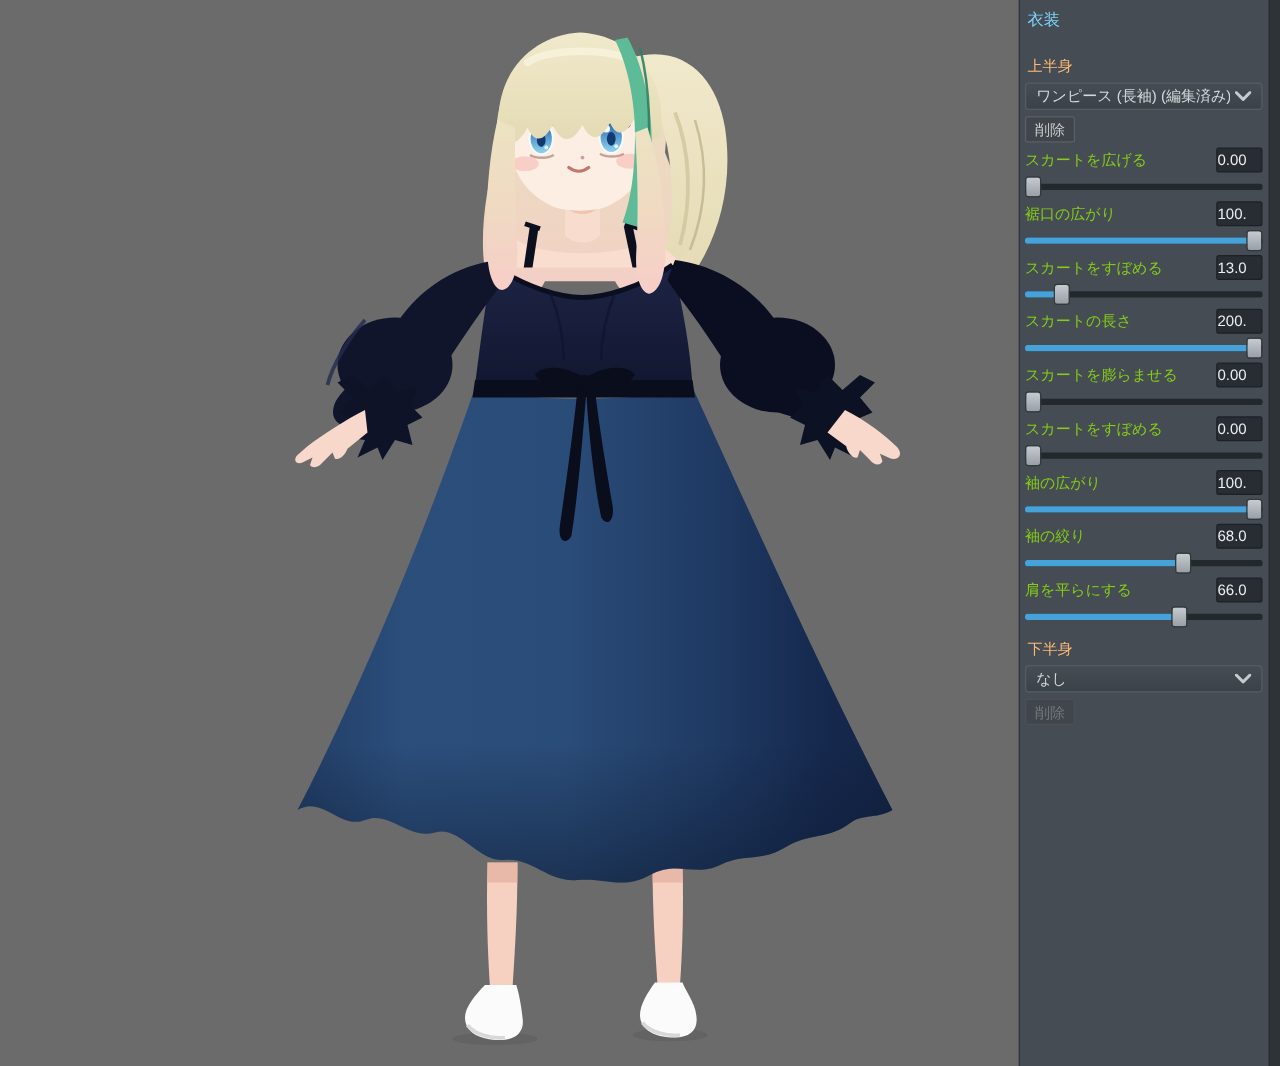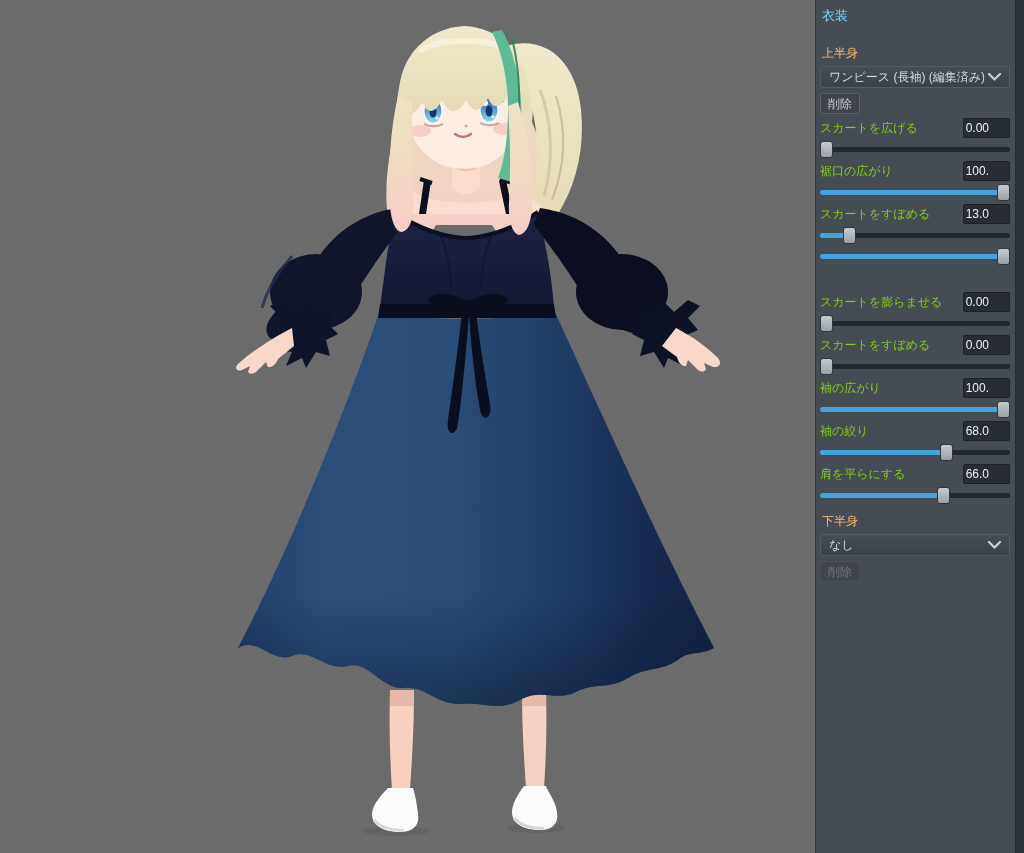--- a/index.html
+++ b/index.html
@@ -30,21 +30,21 @@
 
   .btn { display:inline-block; height:21px; font-size:12px; color:#c9cdd0;
          background:#3f454b; border:1px solid #5a6065; border-radius:2px;
          padding:2px 7px; margin-bottom:3px; font-family:inherit; }
   .btn.disabled { color:#71777c; border-color:#4b5156; background:#404categ49; }
   .btn.disabled { background:#40464c; }
 
   .slider-row { height:43px; }
   .slider-head { display:flex; align-items:center; justify-content:space-between; height:22px; }
   .slider-label { font-size:12px; color:#84cc16; white-space:nowrap; }
-  .slider-value { width:47px; height:20px; background:#272d33; border:1px solid #1c2125;
+  .slider-value { width:37px; height:20px; background:#272d33; border:1px solid #1c2125;
                   border-radius:2px; color:#edeff1; font-size:12px; line-height:18px;
                   text-align:right; padding-right:20px; }
   .slider-track-wrap { position:relative; height:17px; margin-top:2px; }
   .slider-track { position:absolute; left:0; right:0; top:6px; height:5px;
                   background:#23282d; border-radius:2px; }
   .slider-fill { position:absolute; left:0; top:6px; height:5px; border-radius:2px; }
   .slider-handle { position:absolute; top:0; width:13px; height:17px; border-radius:3px;
                    background:linear-gradient(#c6cbcf,#999fa5); border:1px solid #33383c; }
 </style>
 </head>
@@ -269,20 +269,24 @@
       <span class="slider-value">13.0</span>
     </div>
     <div class="slider-track-wrap">
       <div class="slider-track"></div>
       <div class="slider-fill" style="background: rgb(69, 163, 218); width: calc(13% + 4.31px);"></div>
       <div class="slider-handle" style="left: calc(13% - 1.69px);"></div>
     </div>
   </div>
 
   <div class="slider-row">
+    <div class="slider-head">
+      <span class="slider-label">スカートの長さ</span>
+      <span class="slider-value">200.</span>
+    </div>
     <div class="slider-track-wrap">
       <div class="slider-track"></div>
       <div class="slider-fill" style="background: rgb(69, 163, 218); width: calc(100% - 7px);"></div>
       <div class="slider-handle" style="left: calc(100% - 13px);"></div>
     </div>
   </div>
 
   <div class="slider-row">
     <div class="slider-head">
       <span class="slider-label">スカートを膨らませる</span>

